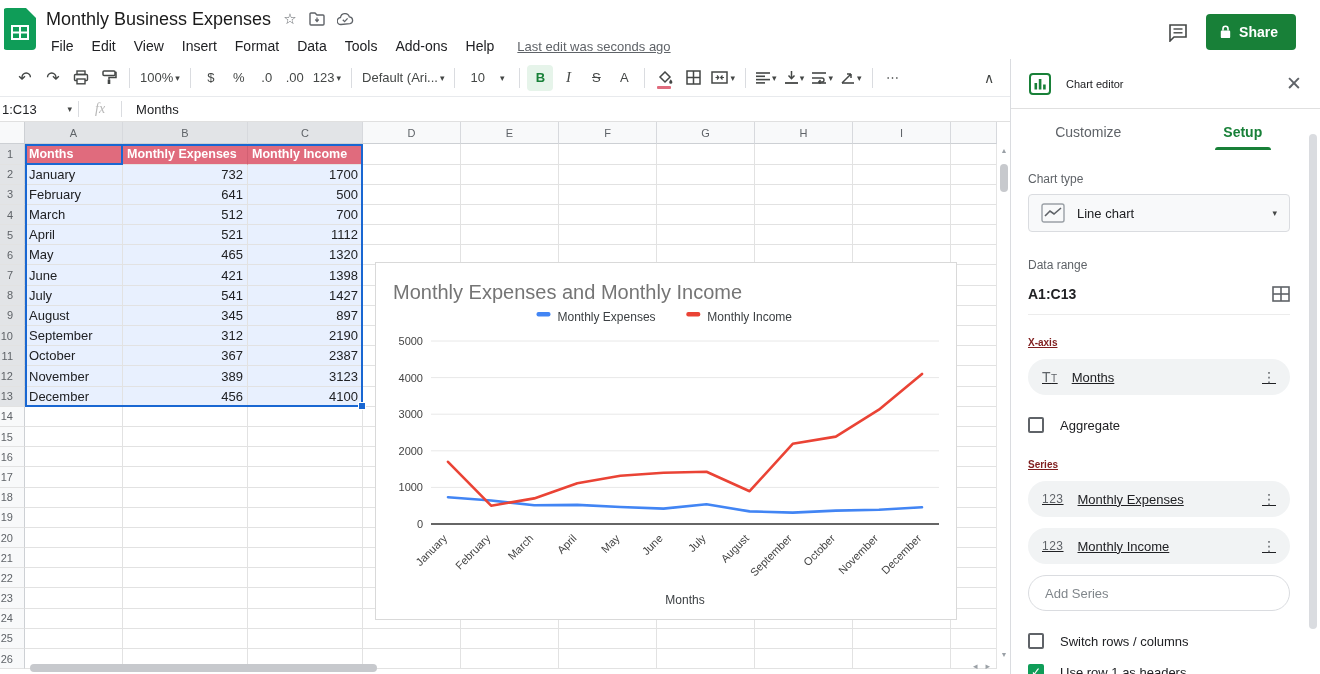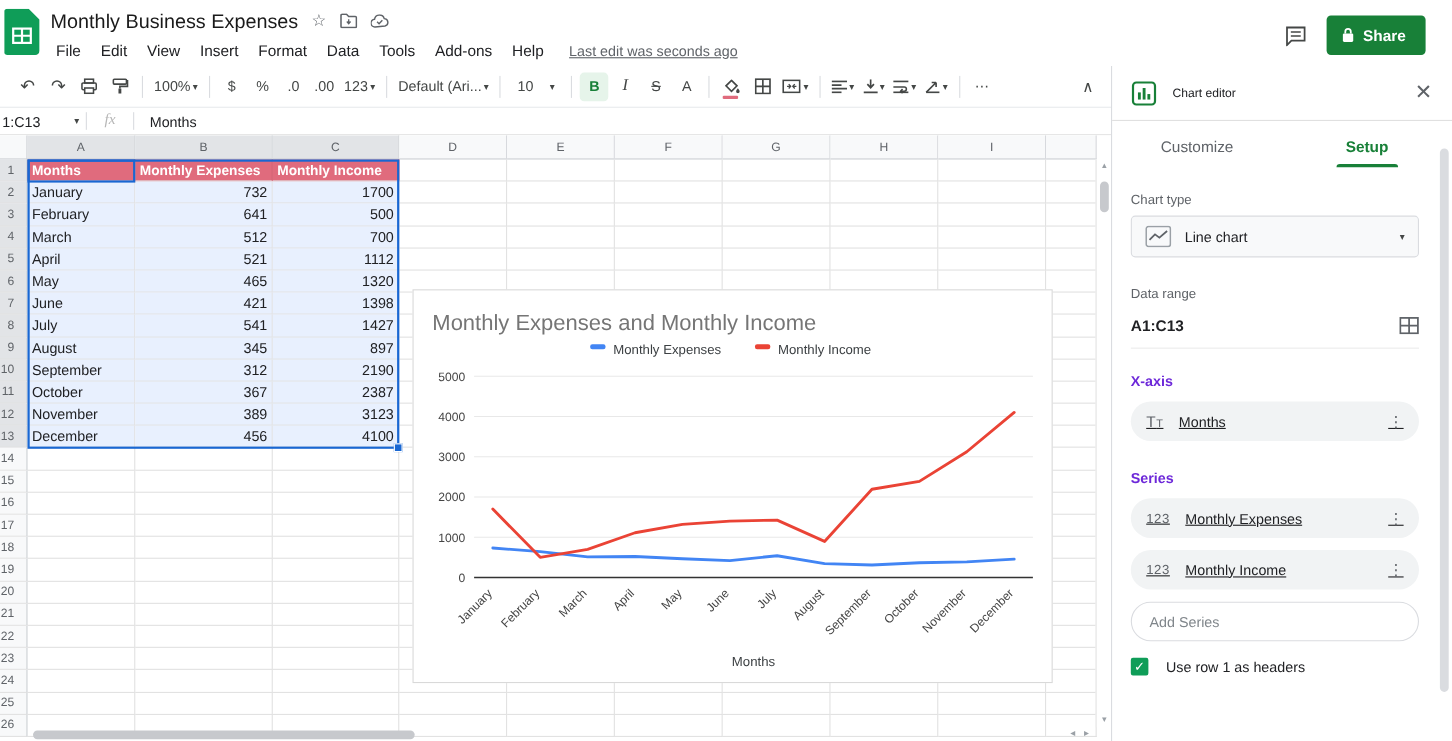--- a/index.html
+++ b/index.html
@@ -101,21 +101,21 @@
     width:56px; height:3px; background:#188038; border-radius:3px 3px 0 0; }
   .pbody { flex:1 1 auto; padding:4px 30px 0 17px; overflow:hidden; }
   .plabel-sm { font-size:12px; color:#5f6368; }
   .ctype-select { margin-top:8px; height:38px; border:1px solid #dadce0; border-radius:4px;
     background:#f8f9fa; display:flex; align-items:center; gap:12px; padding:0 12px; cursor:pointer; }
   .ctype-select .sel-label { flex:1 1 auto; font-size:13px; color:#202124; }
   .drlabel { margin-top:26px; }
   .drrow { margin-top:8px; display:flex; align-items:center; height:28px;font-weight:bold; }
   .drvalue { flex:1 1 auto; font-size:14px; color:#202124; }
   .pdivider { height:1px; background:#ececec; margin-top:6px; }
-  .pheading { margin-top:22px; font-size:13px; font-weight:bold; color:#6d28d9; }
+  .pheading { margin-top:22px; font-size:10px; font-weight:bold; color:#7f1d1d;text-decoration:underline; }
   .pill { margin-top:11px; height:36px; background:#f1f3f4; border-radius:18px;
     display:flex; align-items:center; gap:14px; padding:0 10px 0 14px; cursor:pointer;text-decoration:underline; }
   .pill .picon { font-size:12px; color:#5f6368; letter-spacing:0.5px; }
   .pill .picon.tt { font-size:14px; }
   .pill .picon.tt small { font-size:10px; }
   .pill .plabel { flex:1 1 auto; font-size:13px; color:#202124; }
   .kebab { color:#5f6368; font-size:14px; padding:0 4px; cursor:pointer; }
   .addseries { margin-top:11px; height:36px; background:#fff; border:1px solid #dadce0; border-radius:18px;
     display:flex; align-items:center; padding:0 16px; font-size:13px; color:#80868b; cursor:pointer; }
   .cbrow { display:flex; align-items:center; gap:16px; margin-top:22px; cursor:pointer; }
@@ -764,39 +764,47 @@
         </div>
         <div class="pdivider"></div>
 
         <div class="pheading">X-axis</div>
         <div class="pill">
           <span class="picon tt">T<small>T</small></span>
           <span class="plabel">Months</span>
           <span class="kebab">⋮</span>
         </div>
 
+        <div class="cbrow">
+          <span class="cb"></span>
+          <span class="cblabel">Aggregate</span>
+        </div>
 
         <div class="pheading" style="margin-top:26px">Series</div>
         <div id="seriesList">
             <div class="pill">
               <span class="picon">123</span>
               <span class="plabel">Monthly Expenses</span>
               <span class="kebab">⋮</span>
             </div>
             <div class="pill">
               <span class="picon">123</span>
               <span class="plabel">Monthly Income</span>
               <span class="kebab">⋮</span>
             </div>
           </div>
 
         <div class="addseries">
           <span>Add Series</span>
         </div>
 
+        <div class="cbrow">
+          <span class="cb"></span>
+          <span class="cblabel">Switch rows / columns</span>
+        </div>
         <div class="cbrow tight">
           <span class="cb on">✓</span>
           <span class="cblabel">Use row 1 as headers</span>
         </div>
       </div>
 
       <div class="pscroll"></div>
     </aside>
   </div>
 </div>

